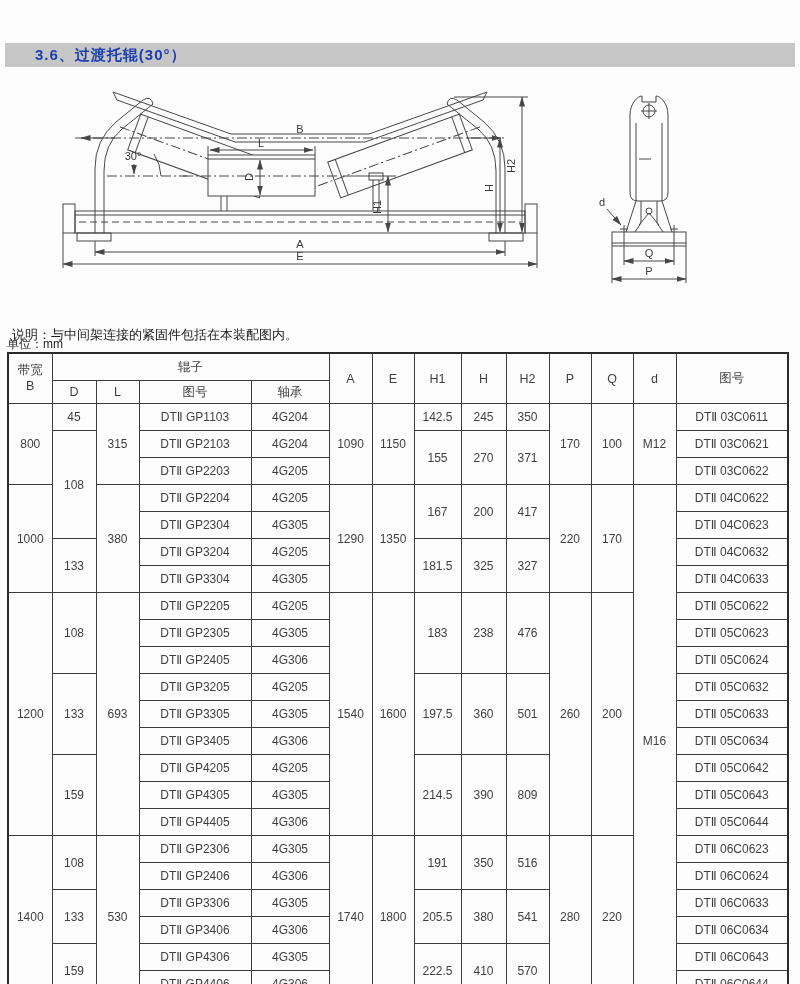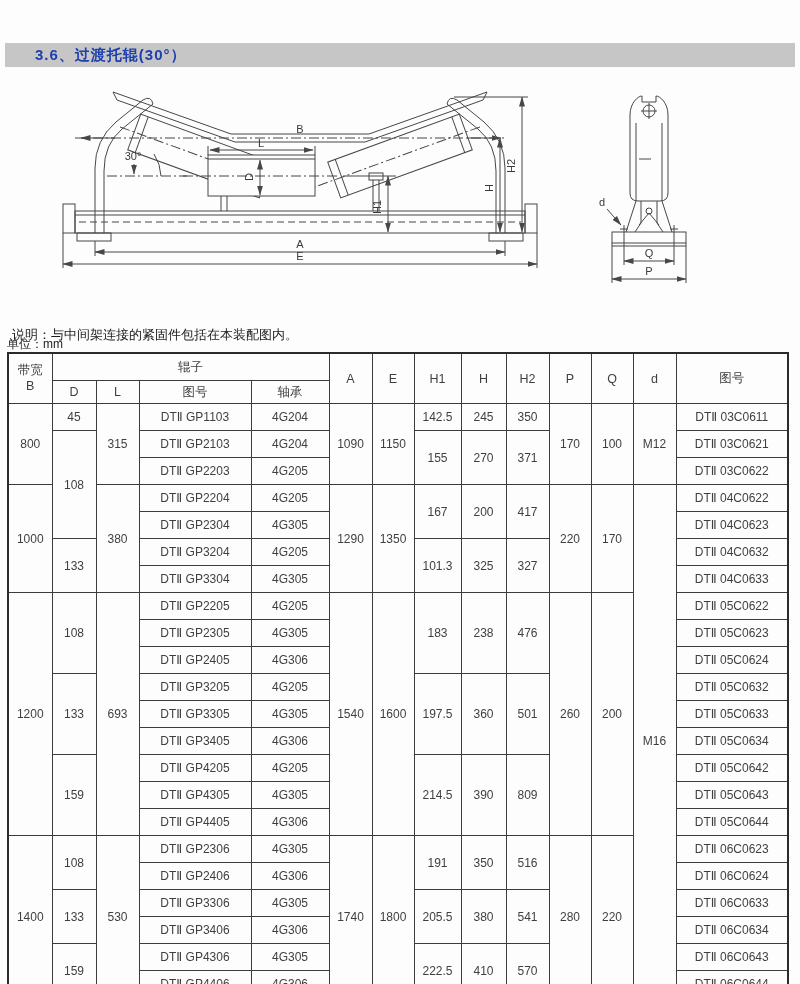--- a/index.html
+++ b/index.html
@@ -251,21 +251,21 @@
         </tr>
         <tr>
           <td>DTⅡ GP2304</td>
           <td>4G305</td>
           <td>DTⅡ 04C0623</td>
         </tr>
         <tr>
           <td rowspan="2">133</td>
           <td>DTⅡ GP3204</td>
           <td>4G205</td>
-          <td rowspan="2">101.3</td>
+          <td rowspan="2">181.5</td>
           <td rowspan="2">325</td>
           <td rowspan="2">327</td>
           <td>DTⅡ 04C0632</td>
         </tr>
         <tr>
           <td>DTⅡ GP3304</td>
           <td>4G305</td>
           <td>DTⅡ 04C0633</td>
         </tr>
         <tr>

